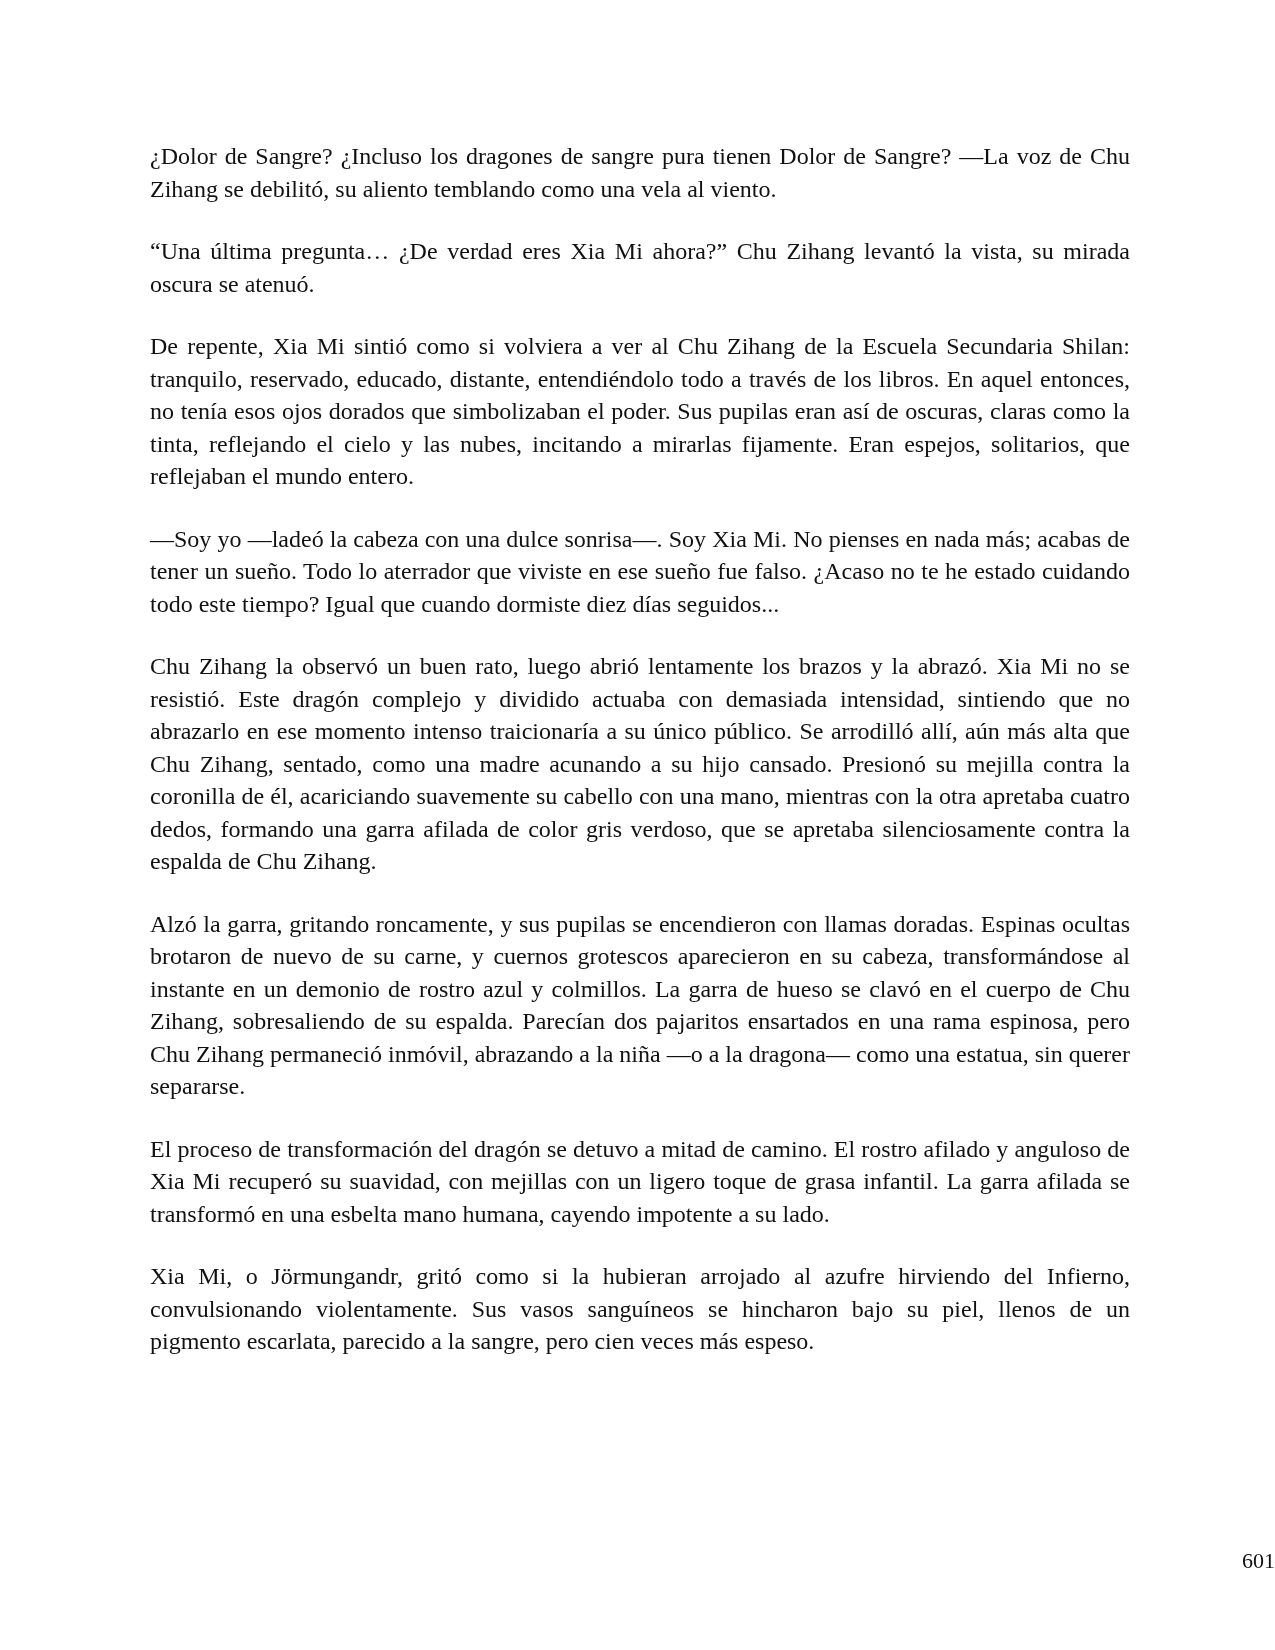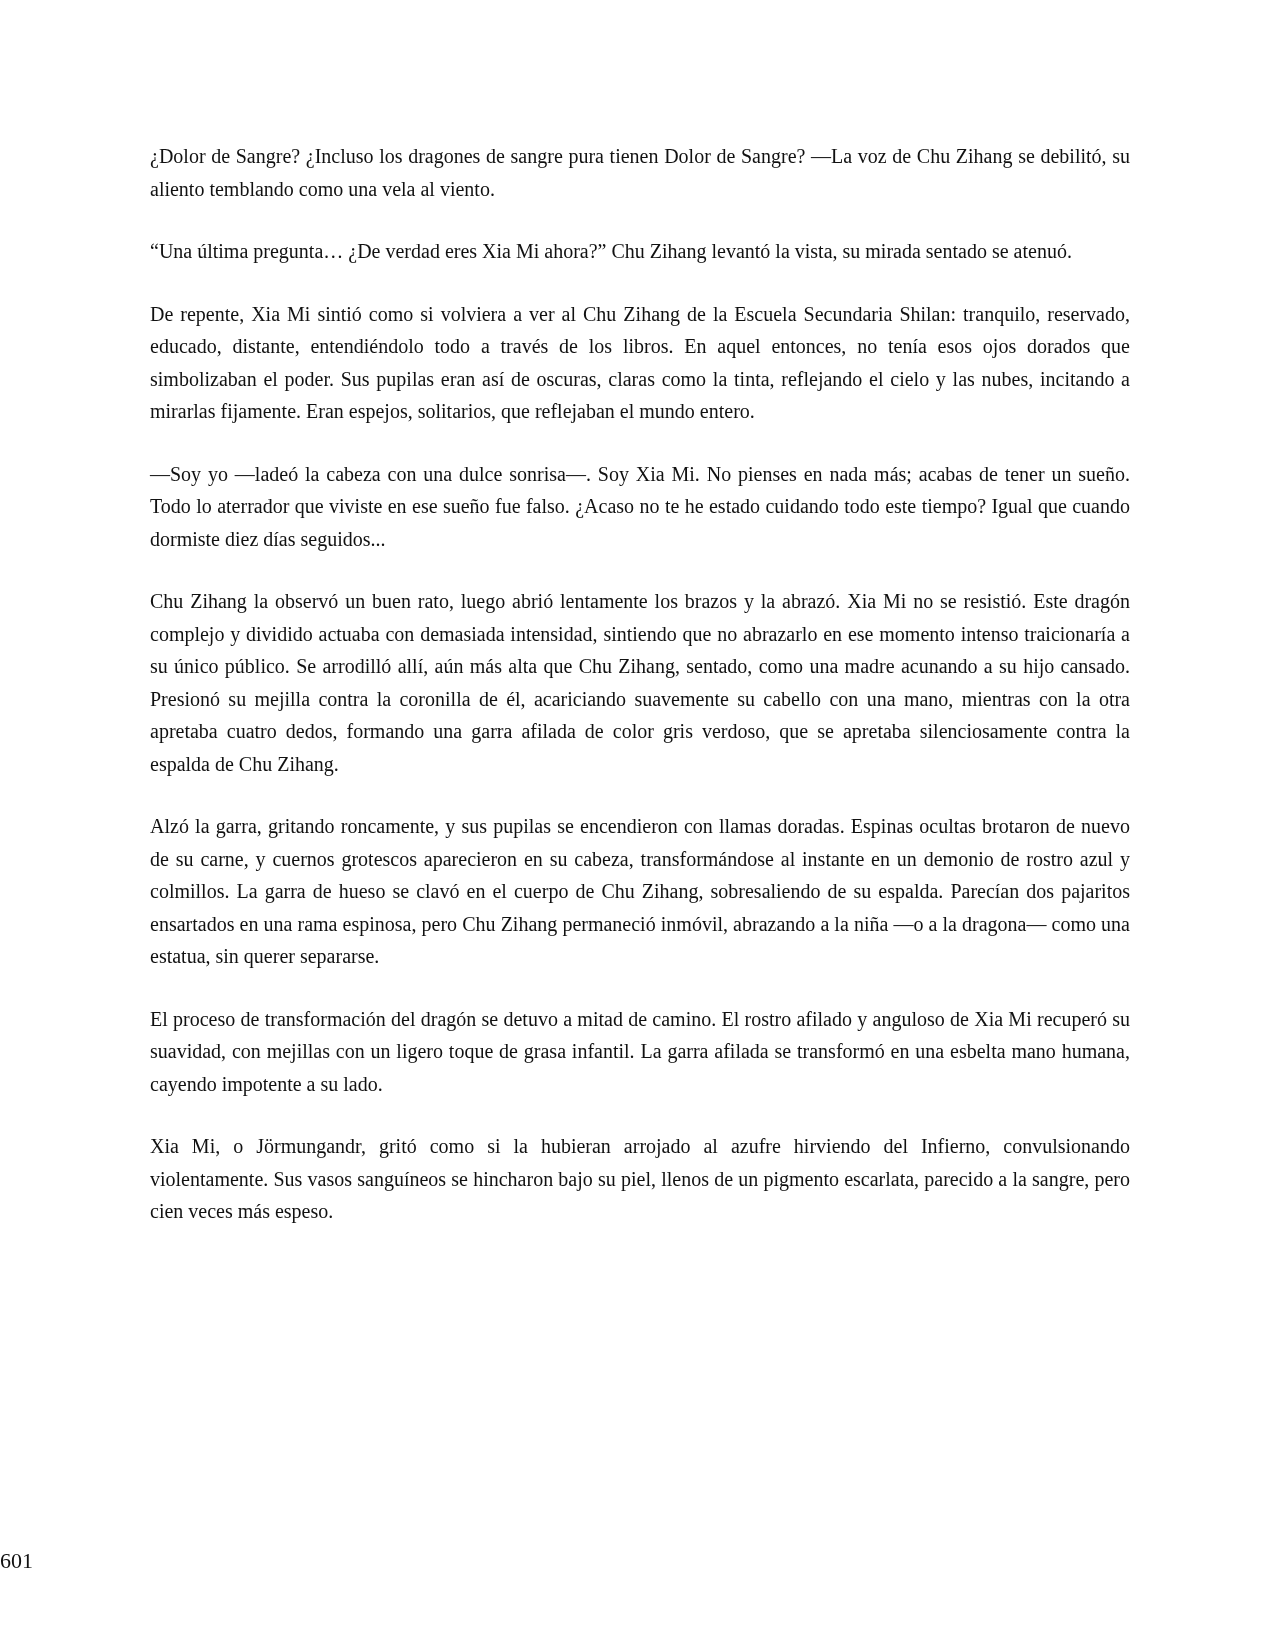--- a/index.html
+++ b/index.html
@@ -1,34 +1,34 @@
 <!DOCTYPE html>
 <html><head>
 <meta charset="utf-8">
 <style>
   html, body { margin: 0; padding: 0; background: #ffffff; }
   body { width: 1275px; height: 1650px; position: relative; overflow: hidden; }
   .page {
     position: absolute; left: 150px; top: 140px; width: 980px;
     font-family: "Liberation Serif", "DejaVu Serif", serif;
-    font-size: 20px; line-height: 32.5px; color: #111111;
+    font-size: 24px; line-height: 32.5px; color: #111111;
   }
   .para { margin: 0 0 30px 0; text-align: justify; }
   .page-number {
-    position: absolute; left: 0; width: 1275px; top: 1548px; text-align: left;
+    position: absolute; left: 0; width: 1275px; top: 1548px; text-align: right;
     font-family: "Liberation Serif", "DejaVu Serif", serif;
     font-size: 22px; color: #111111;
   }
 </style>
 </head>
 <body>
 
 <div class="page">
   <p class="para">¿Dolor de Sangre? ¿Incluso los dragones de sangre pura tienen Dolor de Sangre? —La voz de Chu Zihang se debilitó, su aliento temblando como una vela al viento.</p>
-  <p class="para">“Una última pregunta… ¿De verdad eres Xia Mi ahora?” Chu Zihang levantó la vista, su mirada sentado se atenuó.</p>
+  <p class="para">“Una última pregunta… ¿De verdad eres Xia Mi ahora?” Chu Zihang levantó la vista, su mirada oscura se atenuó.</p>
   <p class="para">De repente, Xia Mi sintió como si volviera a ver al Chu Zihang de la Escuela Secundaria Shilan: tranquilo, reservado, educado, distante, entendiéndolo todo a través de los libros. En aquel entonces, no tenía esos ojos dorados que simbolizaban el poder. Sus pupilas eran así de oscuras, claras como la tinta, reflejando el cielo y las nubes, incitando a mirarlas fijamente. Eran espejos, solitarios, que reflejaban el mundo entero.</p>
   <p class="para">—Soy yo —ladeó la cabeza con una dulce sonrisa—. Soy Xia Mi. No pienses en nada más; acabas de tener un sueño. Todo lo aterrador que viviste en ese sueño fue falso. ¿Acaso no te he estado cuidando todo este tiempo? Igual que cuando dormiste diez días seguidos...</p>
   <p class="para">Chu Zihang la observó un buen rato, luego abrió lentamente los brazos y la abrazó. Xia Mi no se resistió. Este dragón complejo y dividido actuaba con demasiada intensidad, sintiendo que no abrazarlo en ese momento intenso traicionaría a su único público. Se arrodilló allí, aún más alta que Chu Zihang, sentado, como una madre acunando a su hijo cansado. Presionó su mejilla contra la coronilla de él, acariciando suavemente su cabello con una mano, mientras con la otra apretaba cuatro dedos, formando una garra afilada de color gris verdoso, que se apretaba silenciosamente contra la espalda de Chu Zihang.</p>
   <p class="para">Alzó la garra, gritando roncamente, y sus pupilas se encendieron con llamas doradas. Espinas ocultas brotaron de nuevo de su carne, y cuernos grotescos aparecieron en su cabeza, transformándose al instante en un demonio de rostro azul y colmillos. La garra de hueso se clavó en el cuerpo de Chu Zihang, sobresaliendo de su espalda. Parecían dos pajaritos ensartados en una rama espinosa, pero Chu Zihang permaneció inmóvil, abrazando a la niña —o a la dragona— como una estatua, sin querer separarse.</p>
   <p class="para">El proceso de transformación del dragón se detuvo a mitad de camino. El rostro afilado y anguloso de Xia Mi recuperó su suavidad, con mejillas con un ligero toque de grasa infantil. La garra afilada se transformó en una esbelta mano humana, cayendo impotente a su lado.</p>
   <p class="para">Xia Mi, o Jörmungandr, gritó como si la hubieran arrojado al azufre hirviendo del Infierno, convulsionando violentamente. Sus vasos sanguíneos se hincharon bajo su piel, llenos de un pigmento escarlata, parecido a la sangre, pero cien veces más espeso.</p>
 </div>
 
 <div class="page-number">601</div>
 

